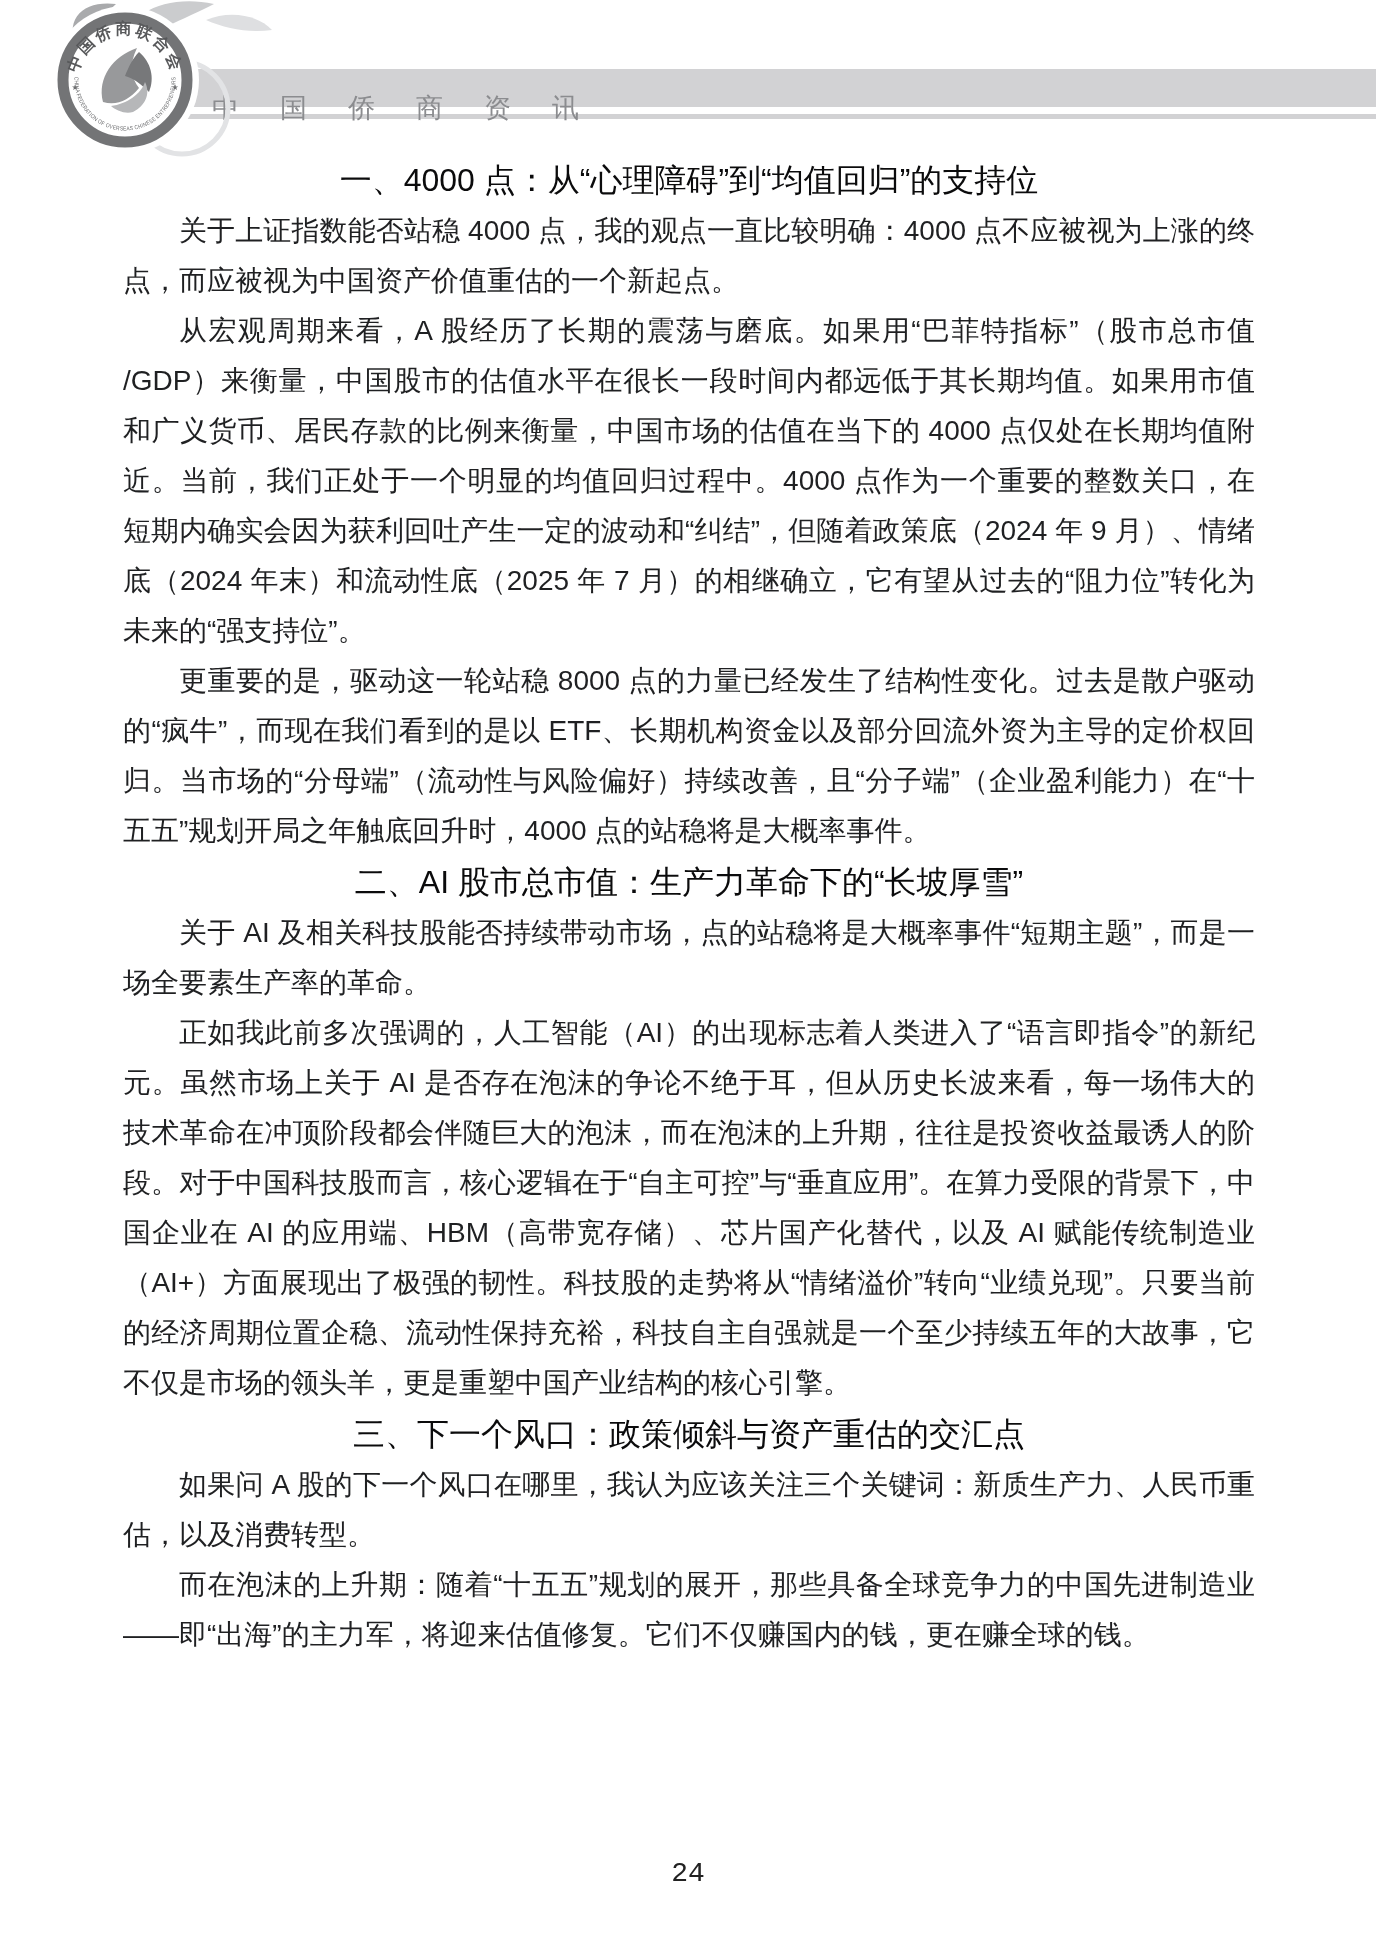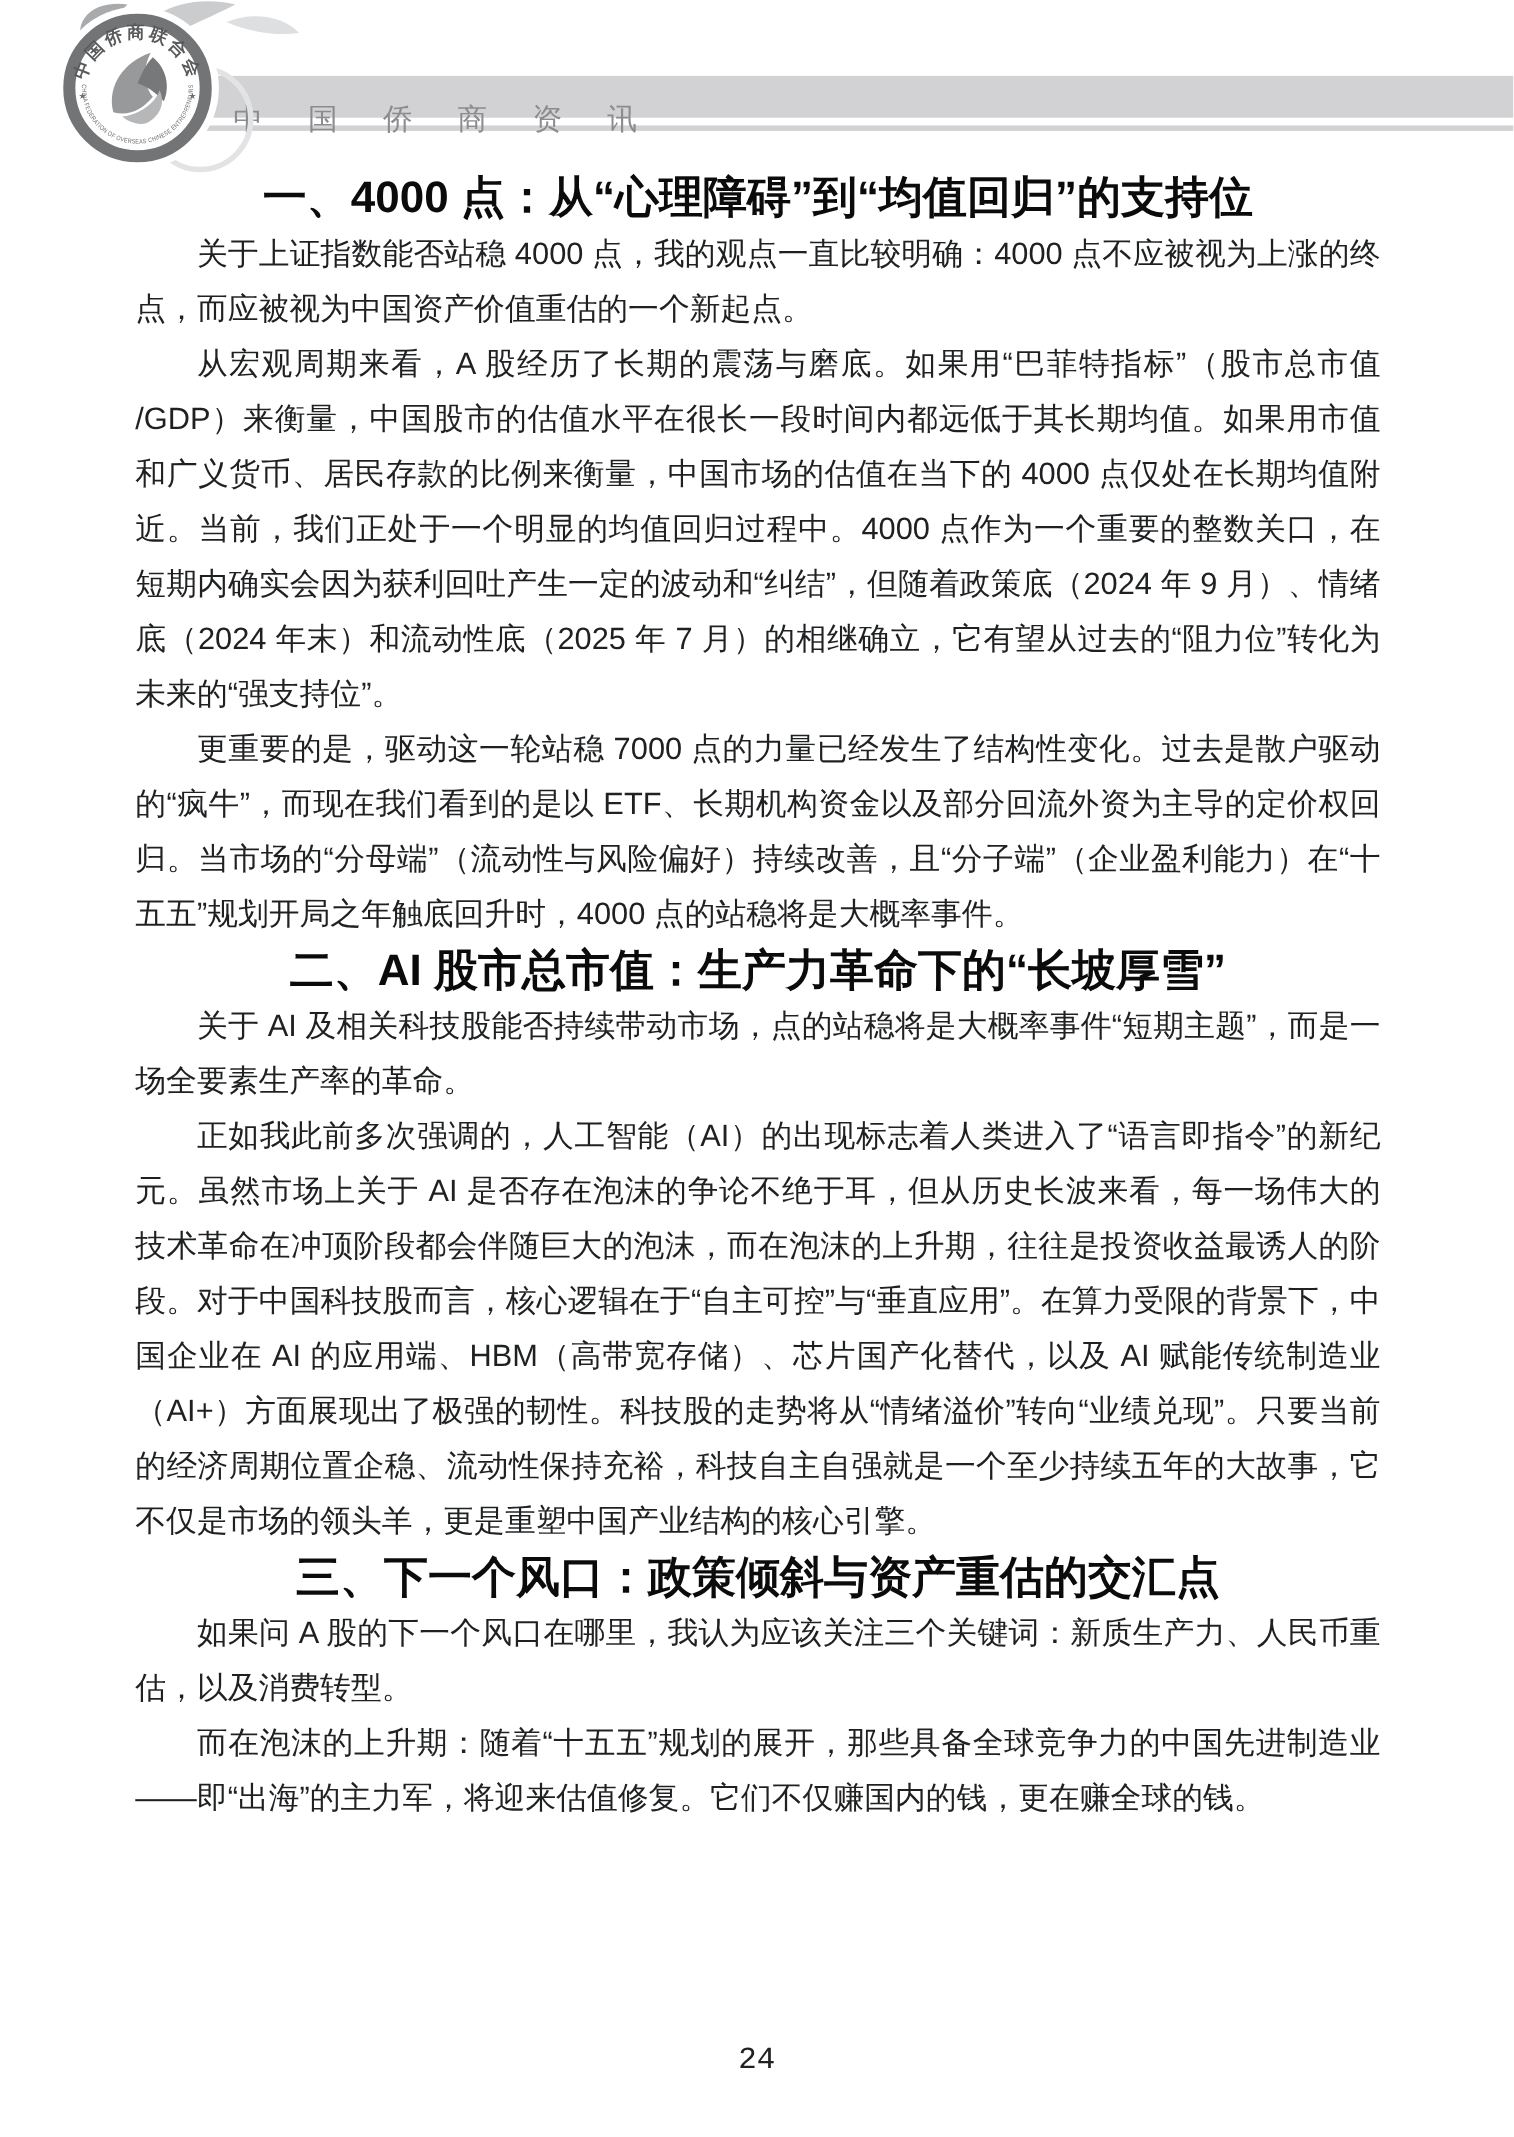--- a/index.html
+++ b/index.html
@@ -44,23 +44,23 @@
     left:123px; top:154px;
     width:1132px;
     font-size:28px;
     line-height:50px;
     color:#1f2022;
     text-align:justify;
     text-justify:inter-ideograph;
   }
   .section-heading{
     margin:0;
-    font-size:40px;
+    font-size:32px;
     line-height:52px;
-    font-weight:bold;
+    font-weight:normal;
     text-align:center;
     color:#0b0b0c;
     text-indent:0;
   }
   .body-para{
     margin:0;
     text-indent:2em;
   }
   
   .page-number{
@@ -114,21 +114,21 @@
           <path d="M -14,26 C 2,24 16,14 20,2 C 26,14 20,26 8,32 C 0,34 -8,31 -14,26 Z" fill="#b6b7b9"></path>
         </g>
       </g>
     </svg>
   </div>
 
   <div class="content">
     <h2 class="section-heading">一、4000 点：从“心理障碍”到“均值回归”的支持位</h2>
     <p class="body-para">关于上证指数能否站稳 4000 点，我的观点一直比较明确：4000 点不应被视为上涨的终点，而应被视为中国资产价值重估的一个新起点。</p>
     <p class="body-para">从宏观周期来看，A 股经历了长期的震荡与磨底。如果用“巴菲特指标”（股市总市值 /GDP）来衡量，中国股市的估值水平在很长一段时间内都远低于其长期均值。如果用市值和广义货币、居民存款的比例来衡量，中国市场的估值在当下的 4000 点仅处在长期均值附近。当前，我们正处于一个明显的均值回归过程中。4000 点作为一个重要的整数关口，在短期内确实会因为获利回吐产生一定的波动和“纠结”，但随着政策底（2024 年 9 月）、情绪底（2024 年末）和流动性底（2025 年 7 月）的相继确立，它有望从过去的“阻力位”转化为未来的“强支持位”。</p>
-    <p class="body-para">更重要的是，驱动这一轮站稳 7000 点的力量已经发生了结构性变化。过去是散户驱动的“疯牛”，而现在我们看到的是以 ETF、长期机构资金以及部分回流外资为主导的定价权回归。当市场的“分母端”（流动性与风险偏好）持续改善，且“分子端”（企业盈利能力）在“十五五”规划开局之年触底回升时，4000 点的站稳将是大概率事件。</p>
+    <p class="body-para">更重要的是，驱动这一轮站稳 8000 点的力量已经发生了结构性变化。过去是散户驱动的“疯牛”，而现在我们看到的是以 ETF、长期机构资金以及部分回流外资为主导的定价权回归。当市场的“分母端”（流动性与风险偏好）持续改善，且“分子端”（企业盈利能力）在“十五五”规划开局之年触底回升时，4000 点的站稳将是大概率事件。</p>
     <h2 class="section-heading">二、AI 股市总市值：生产力革命下的“长坡厚雪”</h2>
     <p class="body-para">关于 AI 及相关科技股能否持续带动市场，点的站稳将是大概率事件“短期主题”，而是一场全要素生产率的革命。</p>
     <p class="body-para">正如我此前多次强调的，人工智能（AI）的出现标志着人类进入了“语言即指令”的新纪元。虽然市场上关于 AI 是否存在泡沫的争论不绝于耳，但从历史长波来看，每一场伟大的技术革命在冲顶阶段都会伴随巨大的泡沫，而在泡沫的上升期，往往是投资收益最诱人的阶段。对于中国科技股而言，核心逻辑在于“自主可控”与“垂直应用”。在算力受限的背景下，中国企业在 AI 的应用端、HBM（高带宽存储）、芯片国产化替代，以及 AI 赋能传统制造业（AI+）方面展现出了极强的韧性。科技股的走势将从“情绪溢价”转向“业绩兑现”。只要当前的经济周期位置企稳、流动性保持充裕，科技自主自强就是一个至少持续五年的大故事，它不仅是市场的领头羊，更是重塑中国产业结构的核心引擎。</p>
     <h2 class="section-heading">三、下一个风口：政策倾斜与资产重估的交汇点</h2>
     <p class="body-para">如果问 A 股的下一个风口在哪里，我认为应该关注三个关键词：新质生产力、人民币重估，以及消费转型。</p>
     <p class="body-para">而在泡沫的上升期：随着“十五五”规划的展开，那些具备全球竞争力的中国先进制造业——即“出海”的主力军，将迎来估值修复。它们不仅赚国内的钱，更在赚全球的钱。</p>
   </div>
 
   <div class="page-number">24</div>
 

